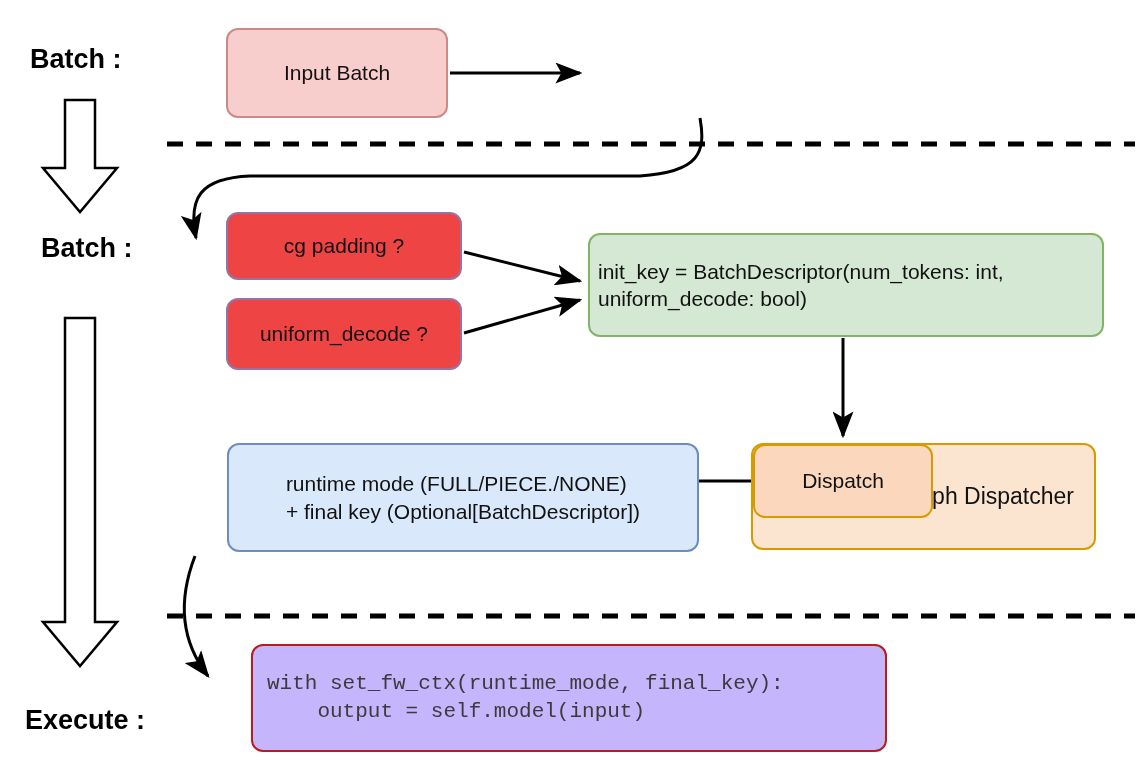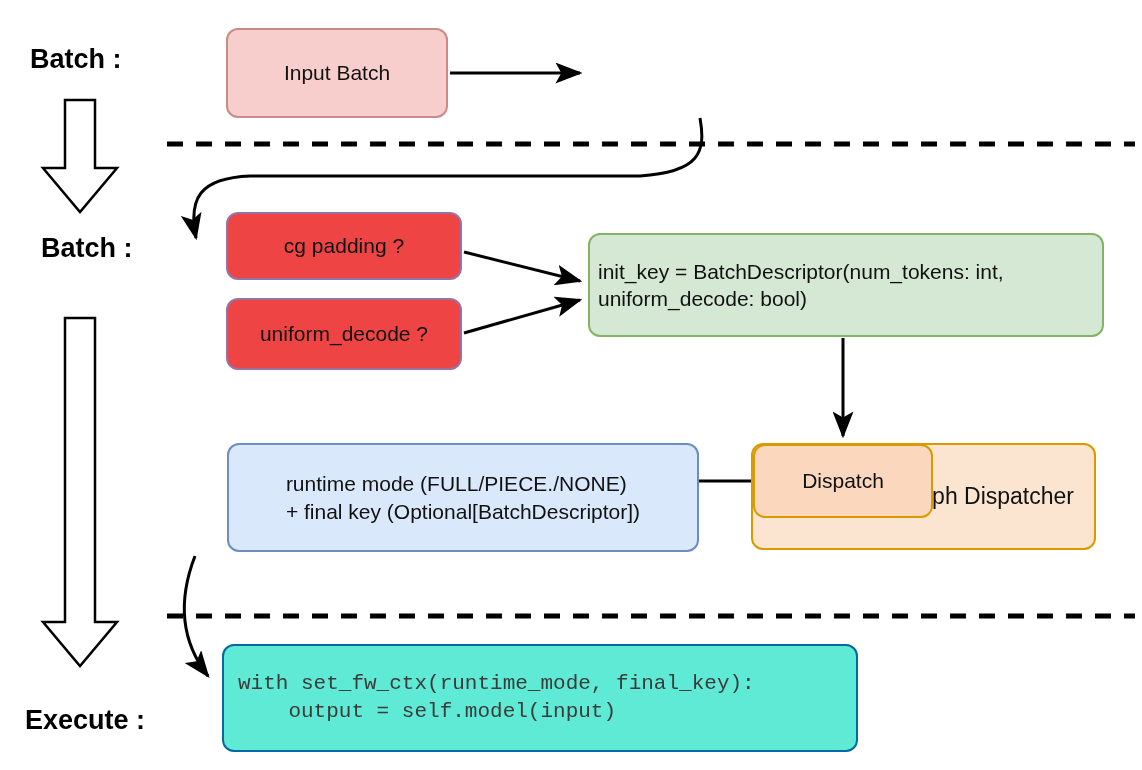--- a/index.html
+++ b/index.html
@@ -52,21 +52,21 @@
     color: #3b3b3b;
     line-height: 1.35;
   }
   .node-input-batch  { background: #f8cecc; border: 2px solid #c98a88; }
   .node-preprocess   { background: #fff2cc; border: 2px solid #d6b656; }
   .node-purple       { background: #ef4444; border: 2px solid #9673a6; }
   .node-green        { background: #d5e8d4; border: 2px solid #82b366; }
   .node-blue         { background: #dae8fc; border: 2px solid #6c8ebf; }
   .node-orange-outer { background: #fce5d0; border: 2px solid #d79b00; }
   .node-orange-inner { background: #fad7bd; border: 2px solid #d79b00; }
-  .node-pink-code    { background: #5eead4; border: 2px solid #0369a1; }
+  .node-pink-code    { background: #c4b5fd; border: 2px solid #b91c1c; margin-left: 29px; }
 </style>
 </head>
 <body>
 
 <div id="canvas">
 
   <svg id="svg-layer" viewBox="0 0 1142 770">
     <defs>
       <marker id="arrowhead" markerWidth="9" markerHeight="7" refX="8.2" refY="3.5" orient="auto" markerUnits="strokeWidth">
         <path d="M0,0 L9,3.5 L0,7 L2,3.5 Z" fill="#000000"></path>

